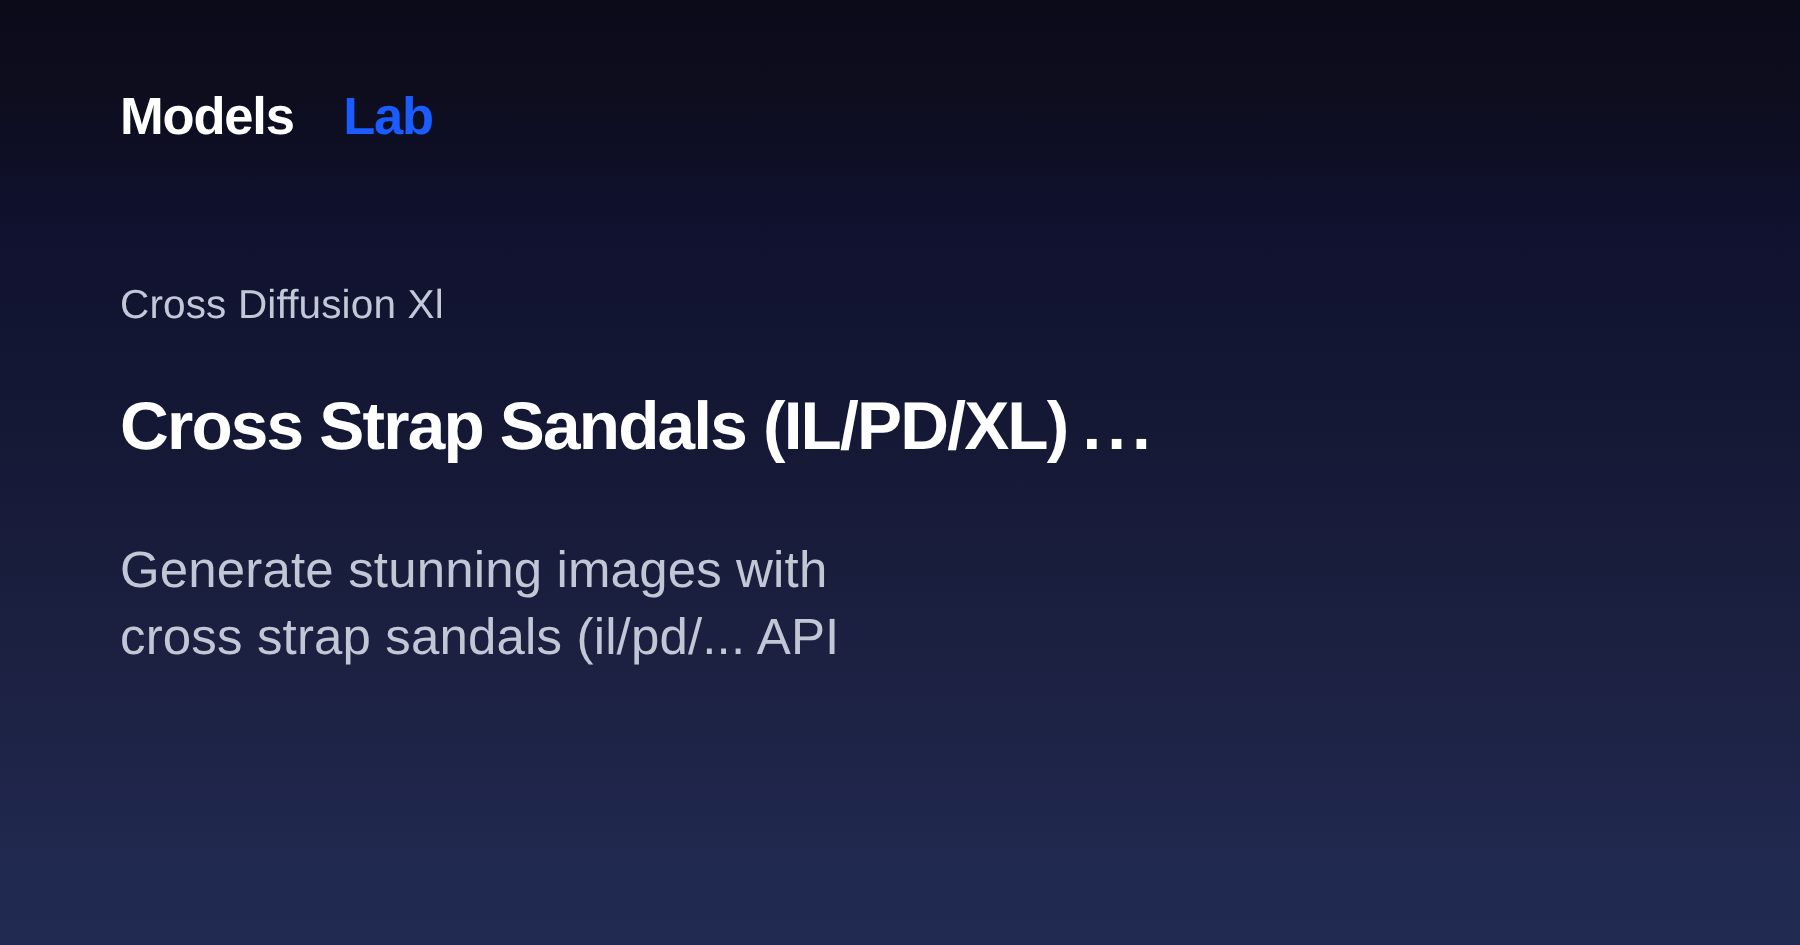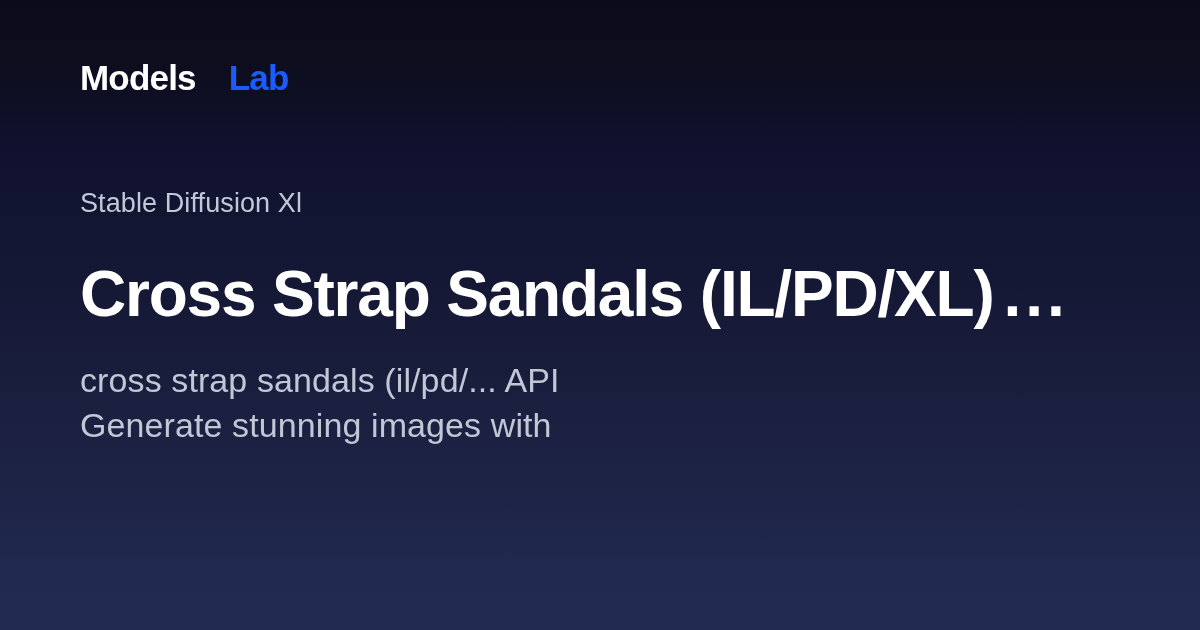--- a/index.html
+++ b/index.html
@@ -71,21 +71,21 @@
     line-height: 1.2;
     white-space: nowrap;
   }
 
   
   .headline {
     position: absolute;
     left: 80px;
     top: 259px;
     width: 1060px;
-    font-size: 64px;
+    font-size: 45px;
     font-weight: bold;
     color: #ffffff;
     letter-spacing: -1.2px;
     line-height: 1.12;
     white-space: nowrap;
     overflow: hidden;
   }
 
   .headline-ellipsis {
     letter-spacing: 4px;
@@ -113,24 +113,24 @@
 </head>
 <body>
 
 <div class="og-card">
 
   <div class="logo-wrap">
     <span class="logo-models">Models</span>
       <span class="logo-lab">Lab</span>
   </div>
 
-  <div class="eyebrow">Stable Diffusion Xl</div>
+  <div class="eyebrow">Cross Diffusion Xl</div>
 
   <div class="headline">
     <span>Cross Strap Sandals (IL/PD/XL)</span><span class="headline-ellipsis">...</span>
   </div>
 
   <div class="description">
+    <span class="desc-line">Generate stunning images with</span>
     <span class="desc-line">cross strap sandals (il/pd/... API</span>
-    <span class="desc-line">Generate stunning images with</span>
   </div>
 
 </div>
 
 </body></html>

